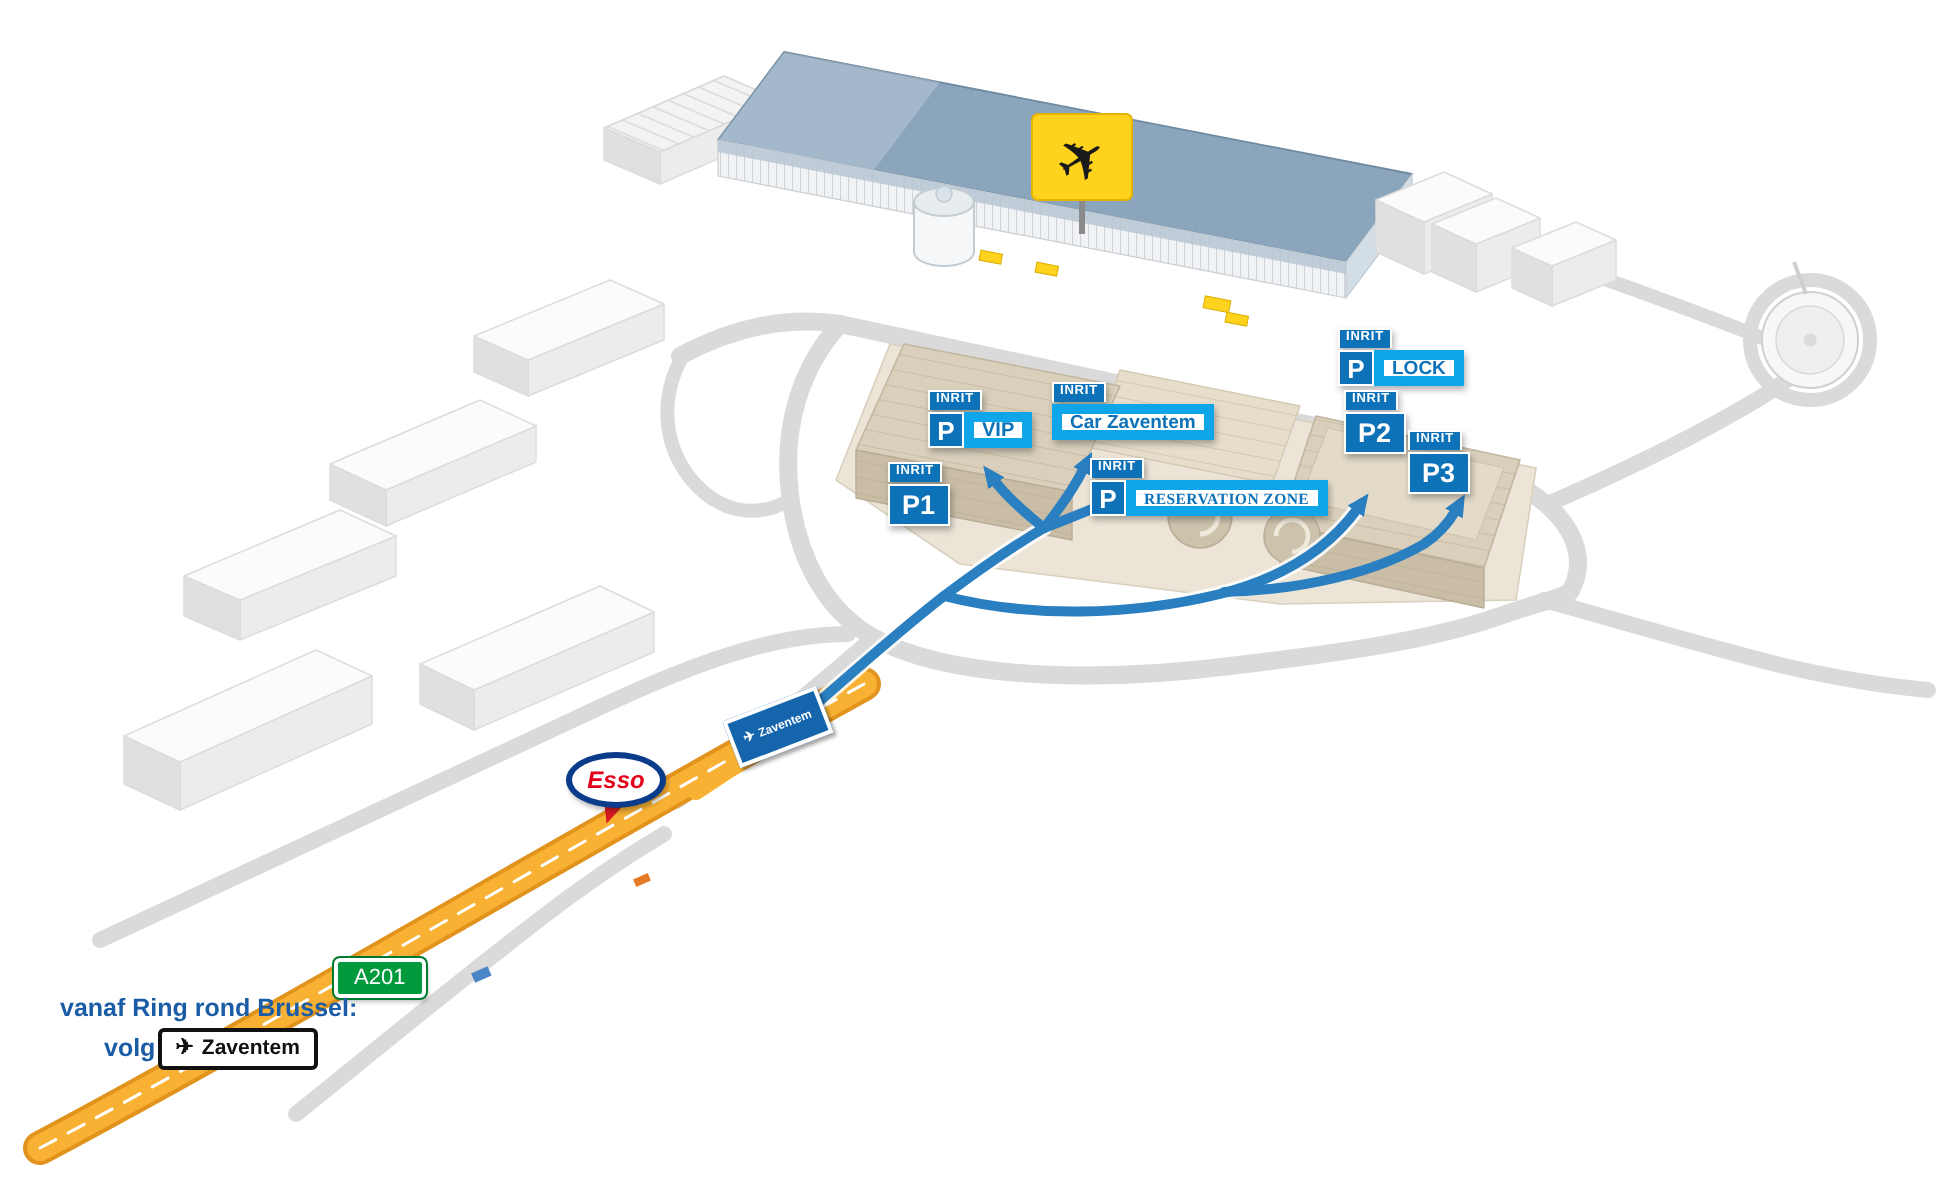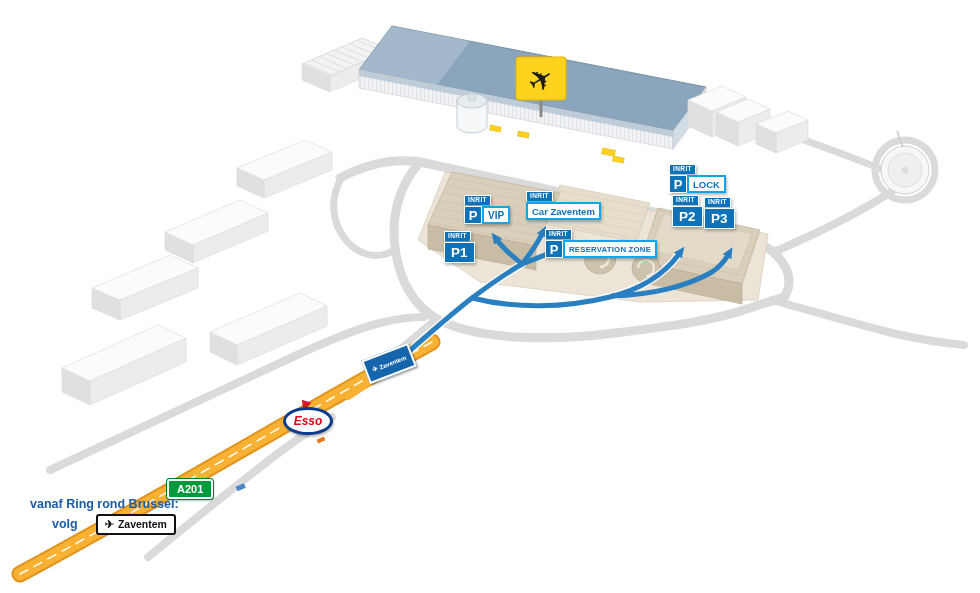--- a/index.html
+++ b/index.html
@@ -14,57 +14,57 @@
   .sign .tab{
     display:inline-block;background:#0e72b8;color:#fff;font-size:6.5px;font-weight:700;
     line-height:1;padding:1.5px 3px;border:1px solid #fff;border-bottom:0;letter-spacing:.4px;
   }
   .sign .row{display:flex;align-items:stretch;}
   .p-sq{
     width:18px;height:18px;background:#0e72b8;border:1px solid #fff;color:#fff;font-weight:700;
     font-size:13px;display:flex;align-items:center;justify-content:center;box-sizing:border-box;
   }
   .wbox{
-    background:#fff;border:2px solid #0ea5e9;color:#0e72b8;font-weight:700;display:flex;
+    background:#fff;border:5px solid #0ea5e9;color:#0e72b8;font-weight:700;display:flex;
     align-items:center;padding:0 4px;box-sizing:border-box;height:18px;white-space:nowrap;
   }
   .bluebox{
     background:#0e72b8;border:1px solid #fff;color:#fff;font-weight:700;font-size:13.5px;
     line-height:1;display:flex;align-items:center;justify-content:center;padding:0 6px;
     height:21px;box-sizing:border-box;
   }
-  .fs10{font-size:10px;text-align:center;} .fs95{font-size:9.5px;} .fs78{font-size:7.8px;letter-spacing:.2px;}
+  .fs10{font-size:10px;text-align:center;} .fs95{font-size:9.5px;} .fs78{font-size:7.8px;letter-spacing:.2px;font-family:Liberation Serif, serif;}
 
   
   .a201{
-    position:absolute;left:167px;top:479px;z-index:6;background:#009a3d;color:#fff;font-weight:700;
+    position:absolute;left:167px;top:479px;z-index:6;background:#009a3d;color:#fff;font-weight:400;
     font-size:11px;padding:2px 8px;border:2px solid #fff;border-radius:3px;
     box-shadow:0 0 0 1px #007a30,1px 2px 2px rgba(0,0,0,.25);line-height:1.1;
   }
   .esso{
     position:absolute;left:283px;top:376px;z-index:6;width:44px;height:22px;background:#fff;
     border:3px solid #0b3c8c;border-radius:50%;display:flex;align-items:center;justify-content:center;
-    color:#e3001b;font-weight:700;font-style:italic;font-size:12px;box-shadow:1px 2px 2px rgba(0,0,0,.25);margin-top:31px;
+    color:#e3001b;font-weight:700;font-style:italic;font-size:12px;box-shadow:1px 2px 2px rgba(0,0,0,.25);
   }
   .esso-pin{
     position:absolute;left:300px;top:401px;z-index:5;width:0;height:0;
     border-left:5px solid transparent;border-right:5px solid transparent;border-top:11px solid #d61a21;
     transform:rotate(18deg);
   }
   .mboard{
     position:absolute;left:364px;top:351px;z-index:6;width:46px;height:21px;background:#1565ad;
     border:2px solid #fff;box-shadow:1px 2px 2px rgba(0,0,0,.35);transform:rotate(-21deg);
     display:flex;align-items:center;justify-content:center;gap:2px;color:#fff;font-weight:700;
     font-size:6px;line-height:1;
   }
   .mboard .plane{font-size:7px;}
 
   
   .directions{position:absolute;left:30px;top:497px;z-index:6;color:#1a5ca6;font-weight:700;font-size:12.5px;}
-  .directions .l2{display:flex;align-items:center;gap:18px;margin-top:3px;margin-left:22px;}
+  .directions .l2{display:flex;align-items:center;gap:1px;margin-top:3px;margin-left:22px;}
   .dir-sign{
     display:inline-flex;align-items:center;gap:4px;background:#fff;border:2px solid #111;
     border-radius:3px;padding:1px 7px;color:#111;font-weight:700;font-size:10.5px;line-height:1.35;
   }
   .dir-sign .plane{font-size:11px;}
 </style>
 </head>
 <body>
 
 <div class="stage">
@@ -275,21 +275,21 @@
   </div>
 </div>
 
 <div class="sign" style="left:672px;top:188px">
   <span class="tab">INRIT</span>
   <div class="row">
     <span class="bluebox">P2</span>
   </div>
 </div>
 
-<div class="sign" style="left:704px;top:190px">
+<div class="sign" style="left:704px;top:208px">
   <span class="tab">INRIT</span>
   <div class="row">
     <span class="bluebox">P3</span>
   </div>
 </div>
 
 <div class="a201">A201</div>
 
 <div class="esso">Esso</div>
 <div class="esso-pin"></div>

